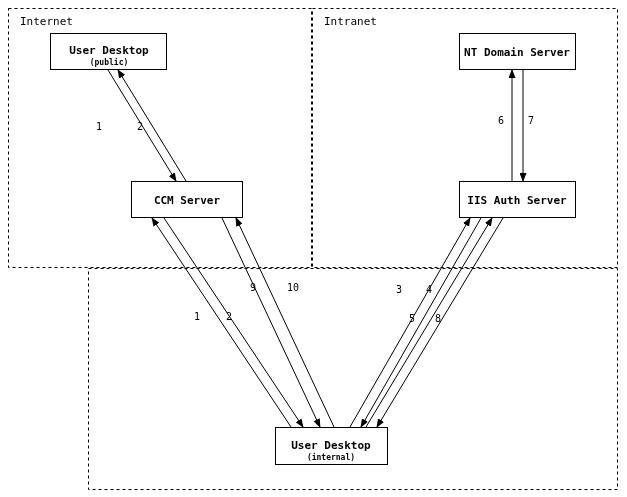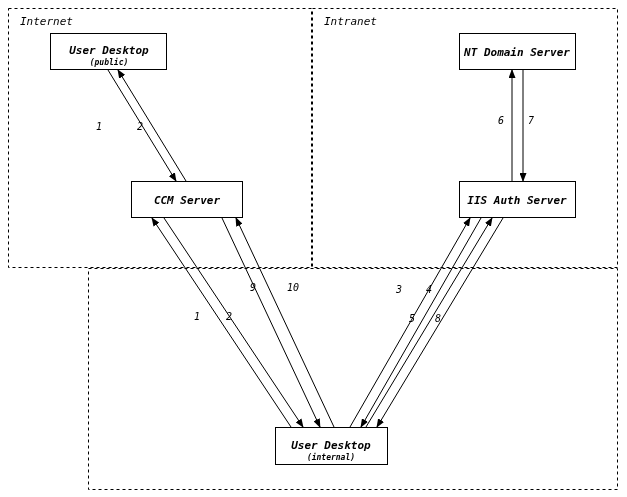--- a/index.html
+++ b/index.html
@@ -7,21 +7,20 @@
     padding: 0;
     background: #ffffff;
   }
   #canvas {
     position: relative;
     width: 627px;
     height: 497px;
     background: #ffffff;
     font-family: "DejaVu Sans Mono", "Liberation Mono", monospace;
     overflow: hidden;
-    font-style: italic;
   }
   #diagram-svg {
     position: absolute;
     left: 0;
     top: 0;
     width: 627px;
     height: 497px;
   }
   .zone-label {
     font-family: "DejaVu Sans Mono", "Liberation Mono", monospace;

